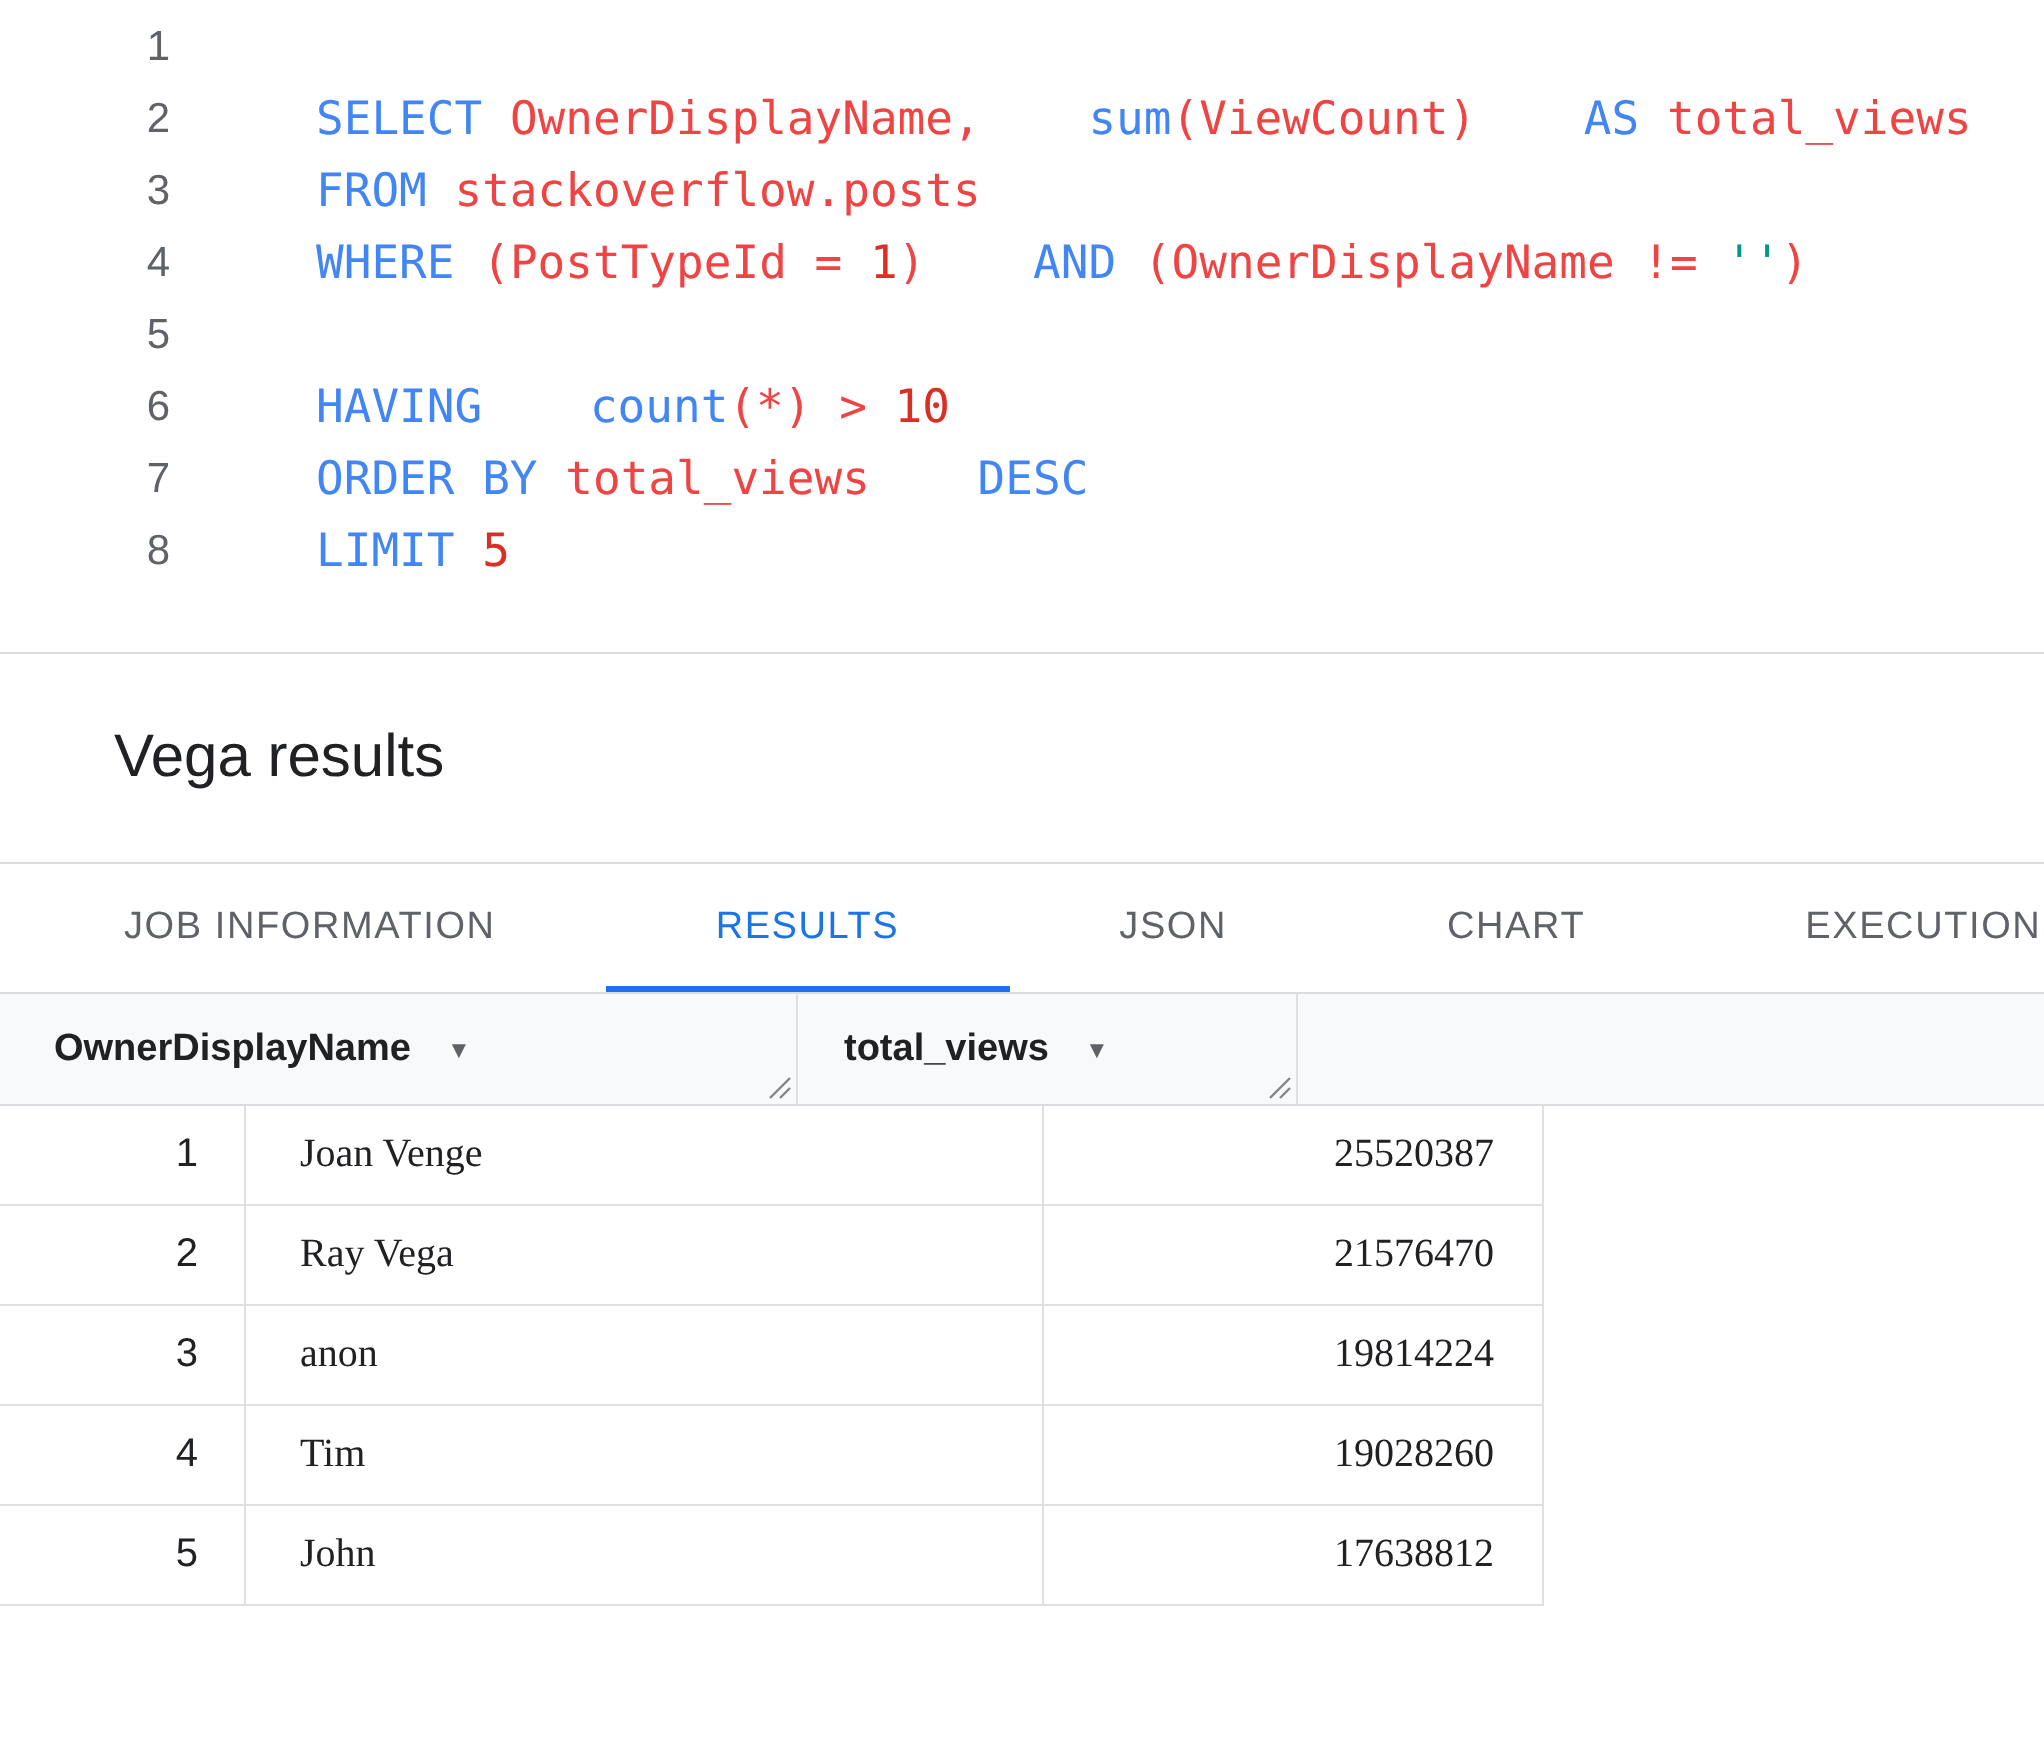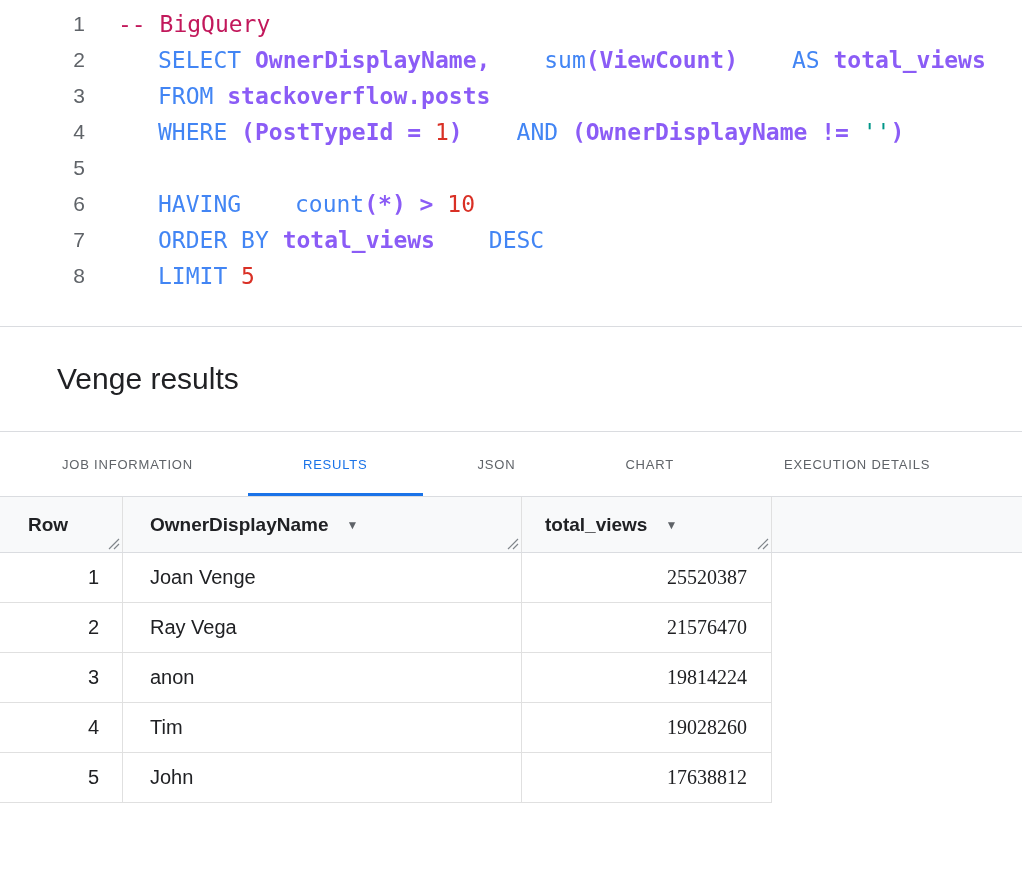--- a/index.html
+++ b/index.html
@@ -29,21 +29,21 @@
     text-align: right;
     color: #5f6368;
     font-family: "Liberation Sans", sans-serif;
     font-size: 21px;
   }
   .line-code { padding-left: 33px; white-space: pre; }
   .tok-kw      { color: var(--kw); margin-left: 40px; }
   .tok-comment { color: var(--comment); }
   .tok-num     { color: var(--num); }
   .tok-str     { color: var(--str); }
-  .tok-def     { color: #8b5cf6; font-weight: bold; }
+  .tok-def     { color: #ef4444; }
 
   
   .results-header {
     height: 105px;
     border-bottom: 1px solid #dadce0;
     display: flex;
     align-items: center;
     padding-left: 57px;
   }
   .results-title {
@@ -57,21 +57,21 @@
     display: flex;
     height: 65px;
     border-bottom: 1px solid #dadce0;
     padding-left: 7px;
     white-space: nowrap;
   }
   .tab {
     display: flex;
     align-items: center;
     padding: 0 55px;
-    font-size: 13px;
+    font-size: 19px;
     letter-spacing: 0.8px;
     color: #5f6368;
     font-weight: 400;
     position: relative;
     cursor: pointer;
     flex: 0 0 auto;
   }
   .tab.active { color: var(--accent); font-weight: 400; }
   .tab.active::after {
     content: "";
@@ -125,31 +125,30 @@
   .td {
     height: 49px;
     line-height: 49px;
     font-size: 20px;
     color: #202124;
     border-right: 1px solid #e0e0e0;
     overflow: hidden;
     white-space: nowrap;
   }
   .td.col-row   { flex: 0 0 123px; text-align: right; padding-right: 23px; }
-  .td.col-owner { flex: 0 0 399px; padding-left: 27px; }
+  .td.col-owner { flex: 0 0 399px; padding-left: 27px; font-family: Liberation Serif, serif; }
   .td.col-views { flex: 0 0 250px; text-align: right; padding-right: 24px; font-family: Liberation Serif, serif; }
 </style>
 </head>
 <body>
 
 <div class="editor">
   <div id="code-lines">
       <div class="code-line">
         <div class="line-number">1</div>
-        <div class="line-code"><span class="tok-comment">-- BigQuery</span></div>
       </div>
       <div class="code-line">
         <div class="line-number">2</div>
         <div class="line-code"><span class="tok-kw">SELECT</span><span class="tok-def"> OwnerDisplayName, </span><span class="tok-kw">sum</span><span class="tok-def">(ViewCount) </span><span class="tok-kw">AS</span><span class="tok-def"> total_views</span></div>
       </div>
       <div class="code-line">
         <div class="line-number">3</div>
         <div class="line-code"><span class="tok-kw">FROM</span><span class="tok-def"> stackoverflow.posts</span></div>
       </div>
       <div class="code-line">
@@ -168,39 +167,33 @@
         <div class="line-code"><span class="tok-kw">ORDER BY</span><span class="tok-def"> total_views </span><span class="tok-kw">DESC</span></div>
       </div>
       <div class="code-line">
         <div class="line-number">8</div>
         <div class="line-code"><span class="tok-kw">LIMIT</span><span class="tok-def"> </span><span class="tok-num">5</span></div>
       </div>
     </div>
 </div>
 
 <div class="results-header">
-  <h1 class="results-title">Venge results</h1>
+  <h1 class="results-title">Vega results</h1>
 </div>
 
 <div class="tabbar" id="tabbar">
     <div class="tab">JOB INFORMATION</div>
     <div class="tab active">RESULTS</div>
     <div class="tab">JSON</div>
     <div class="tab">CHART</div>
     <div class="tab">EXECUTION DETAILS</div>
   </div>
 
 <div>
   <div class="thead" id="thead">
-      <div class="th col-row">
-        <span class="th-label">Row</span>
-        <span class="resize-handle"><svg width="13" height="13" viewBox="0 0 13 13">
-            <path d="M2 12 L12 2 M7 12 L12 7" stroke="#80868b" stroke-width="1.2" fill="none"></path>
-          </svg></span>
-      </div>
       <div class="th col-owner">
         <span class="th-label">OwnerDisplayName</span>
         <span class="drop-arrow">▼</span>
         <span class="resize-handle"><svg width="13" height="13" viewBox="0 0 13 13">
             <path d="M2 12 L12 2 M7 12 L12 7" stroke="#80868b" stroke-width="1.2" fill="none"></path>
           </svg></span>
       </div>
       <div class="th col-views">
         <span class="th-label">total_views</span>
         <span class="drop-arrow">▼</span>

